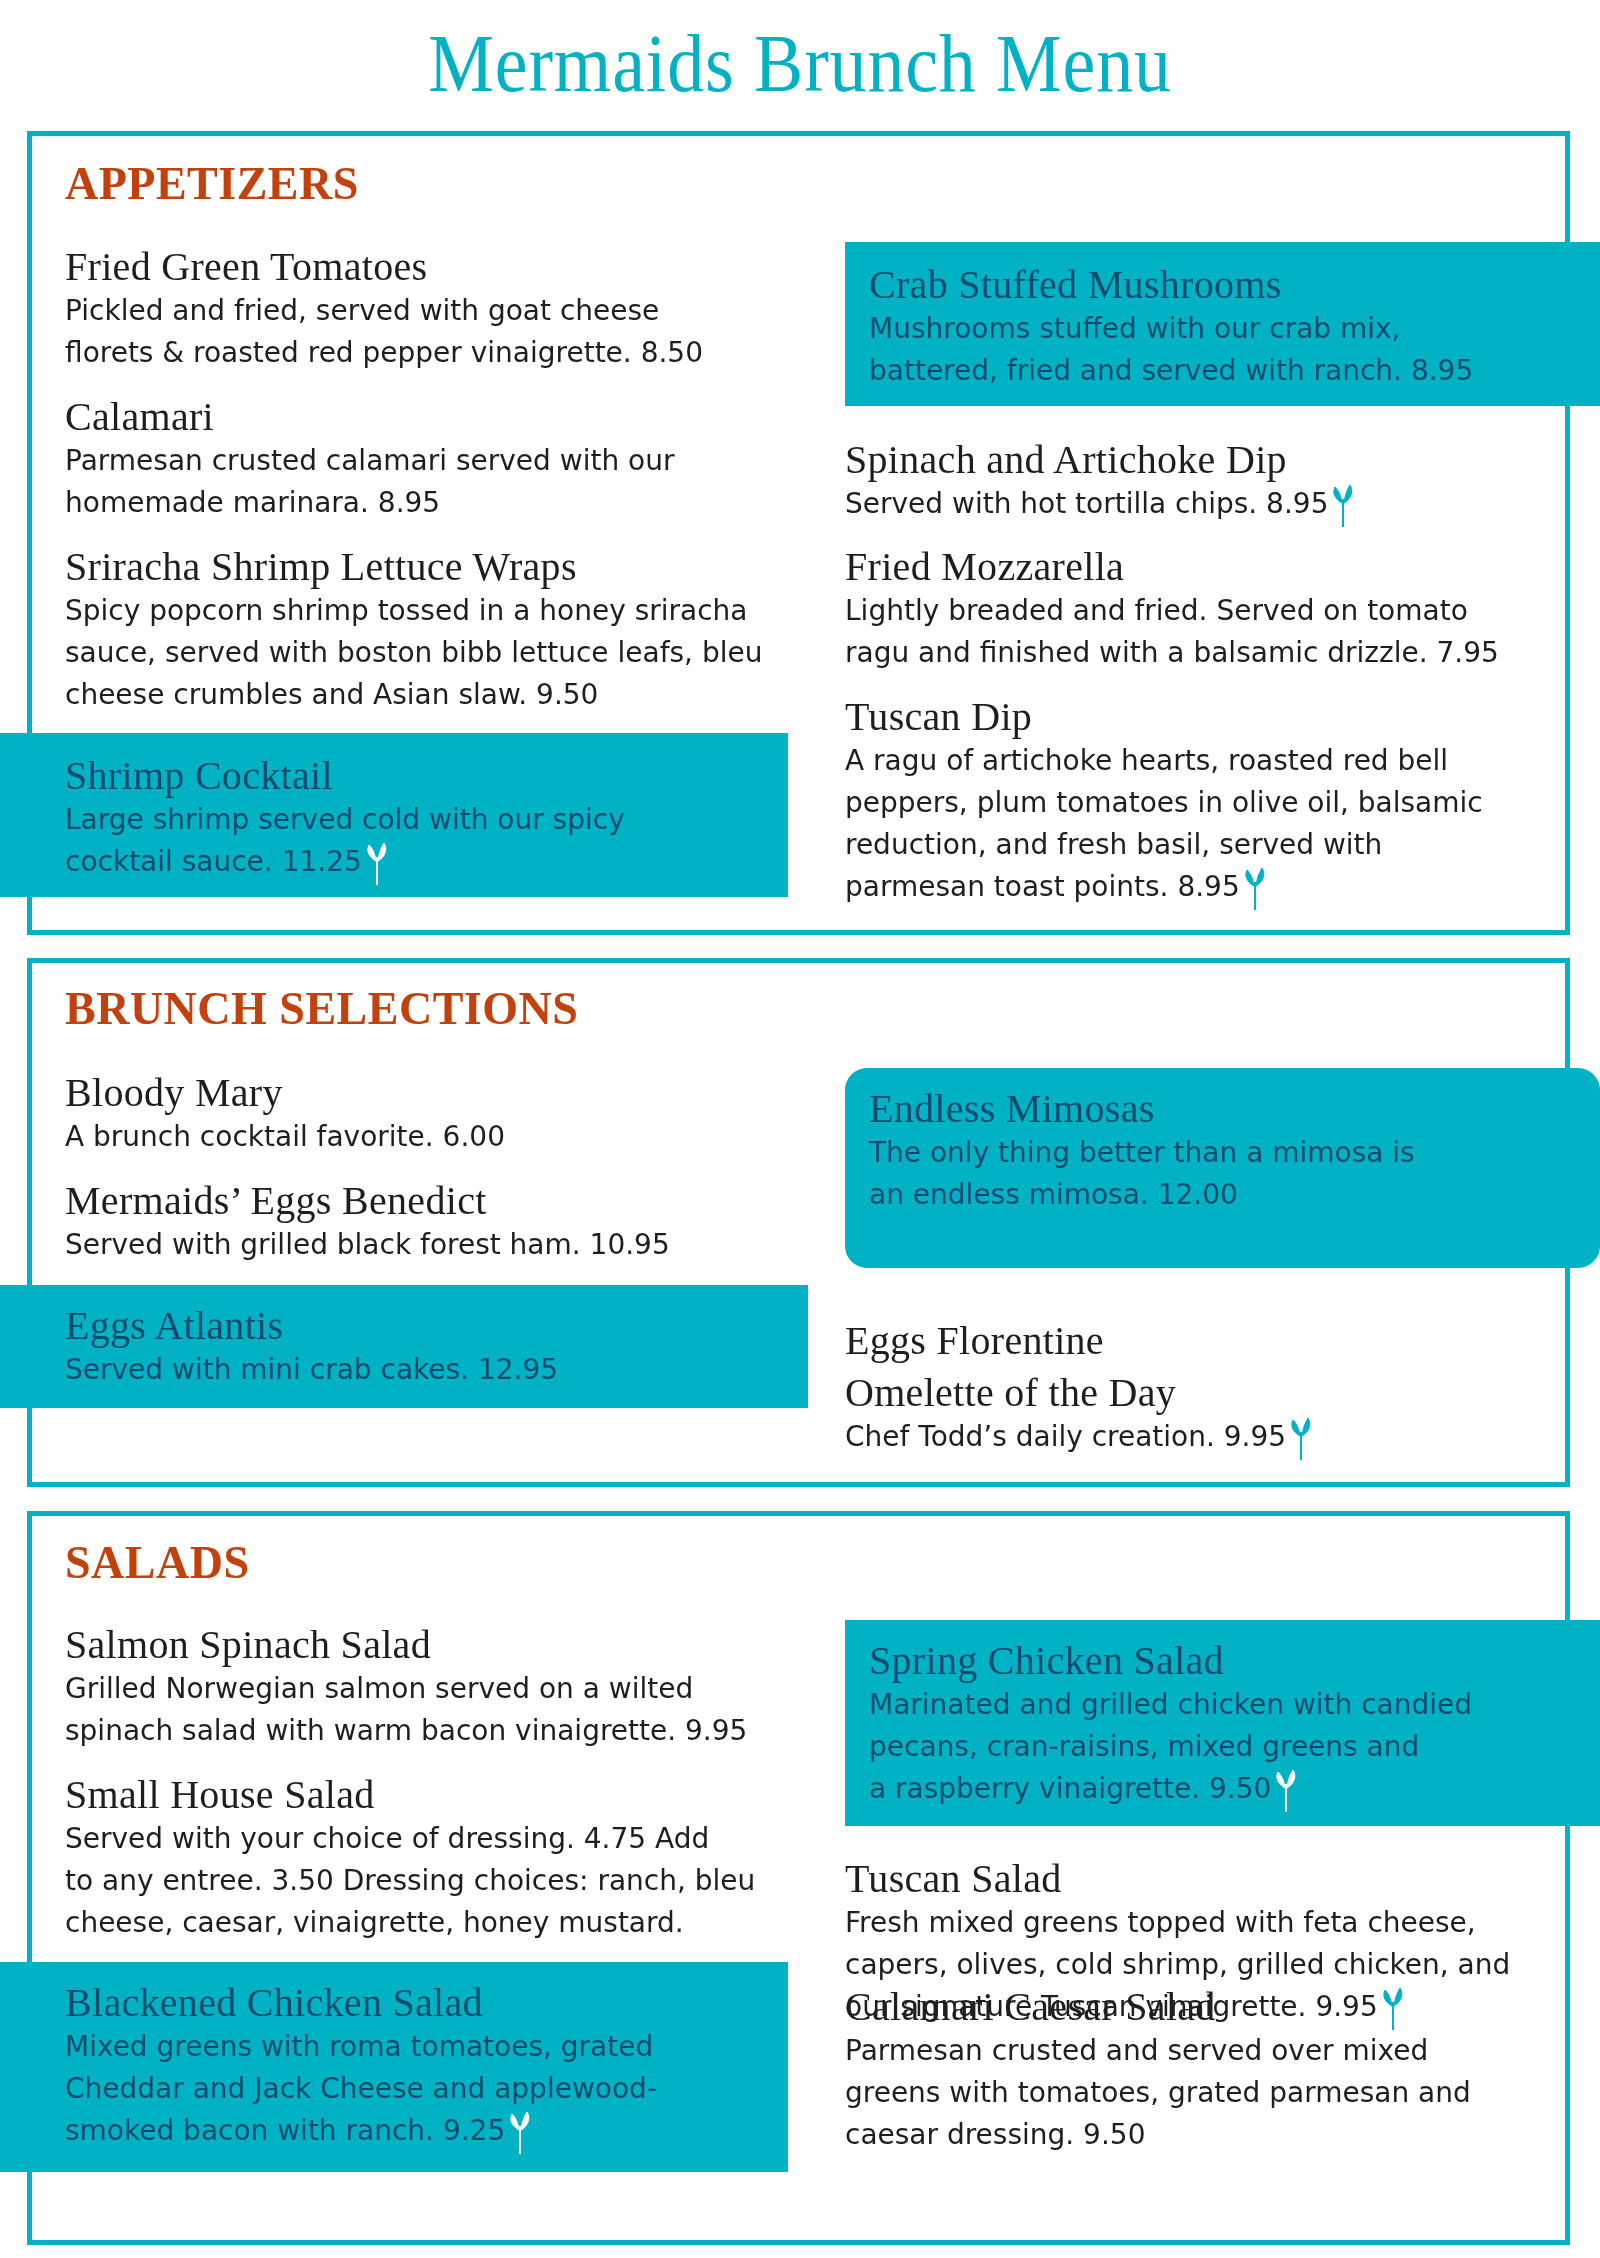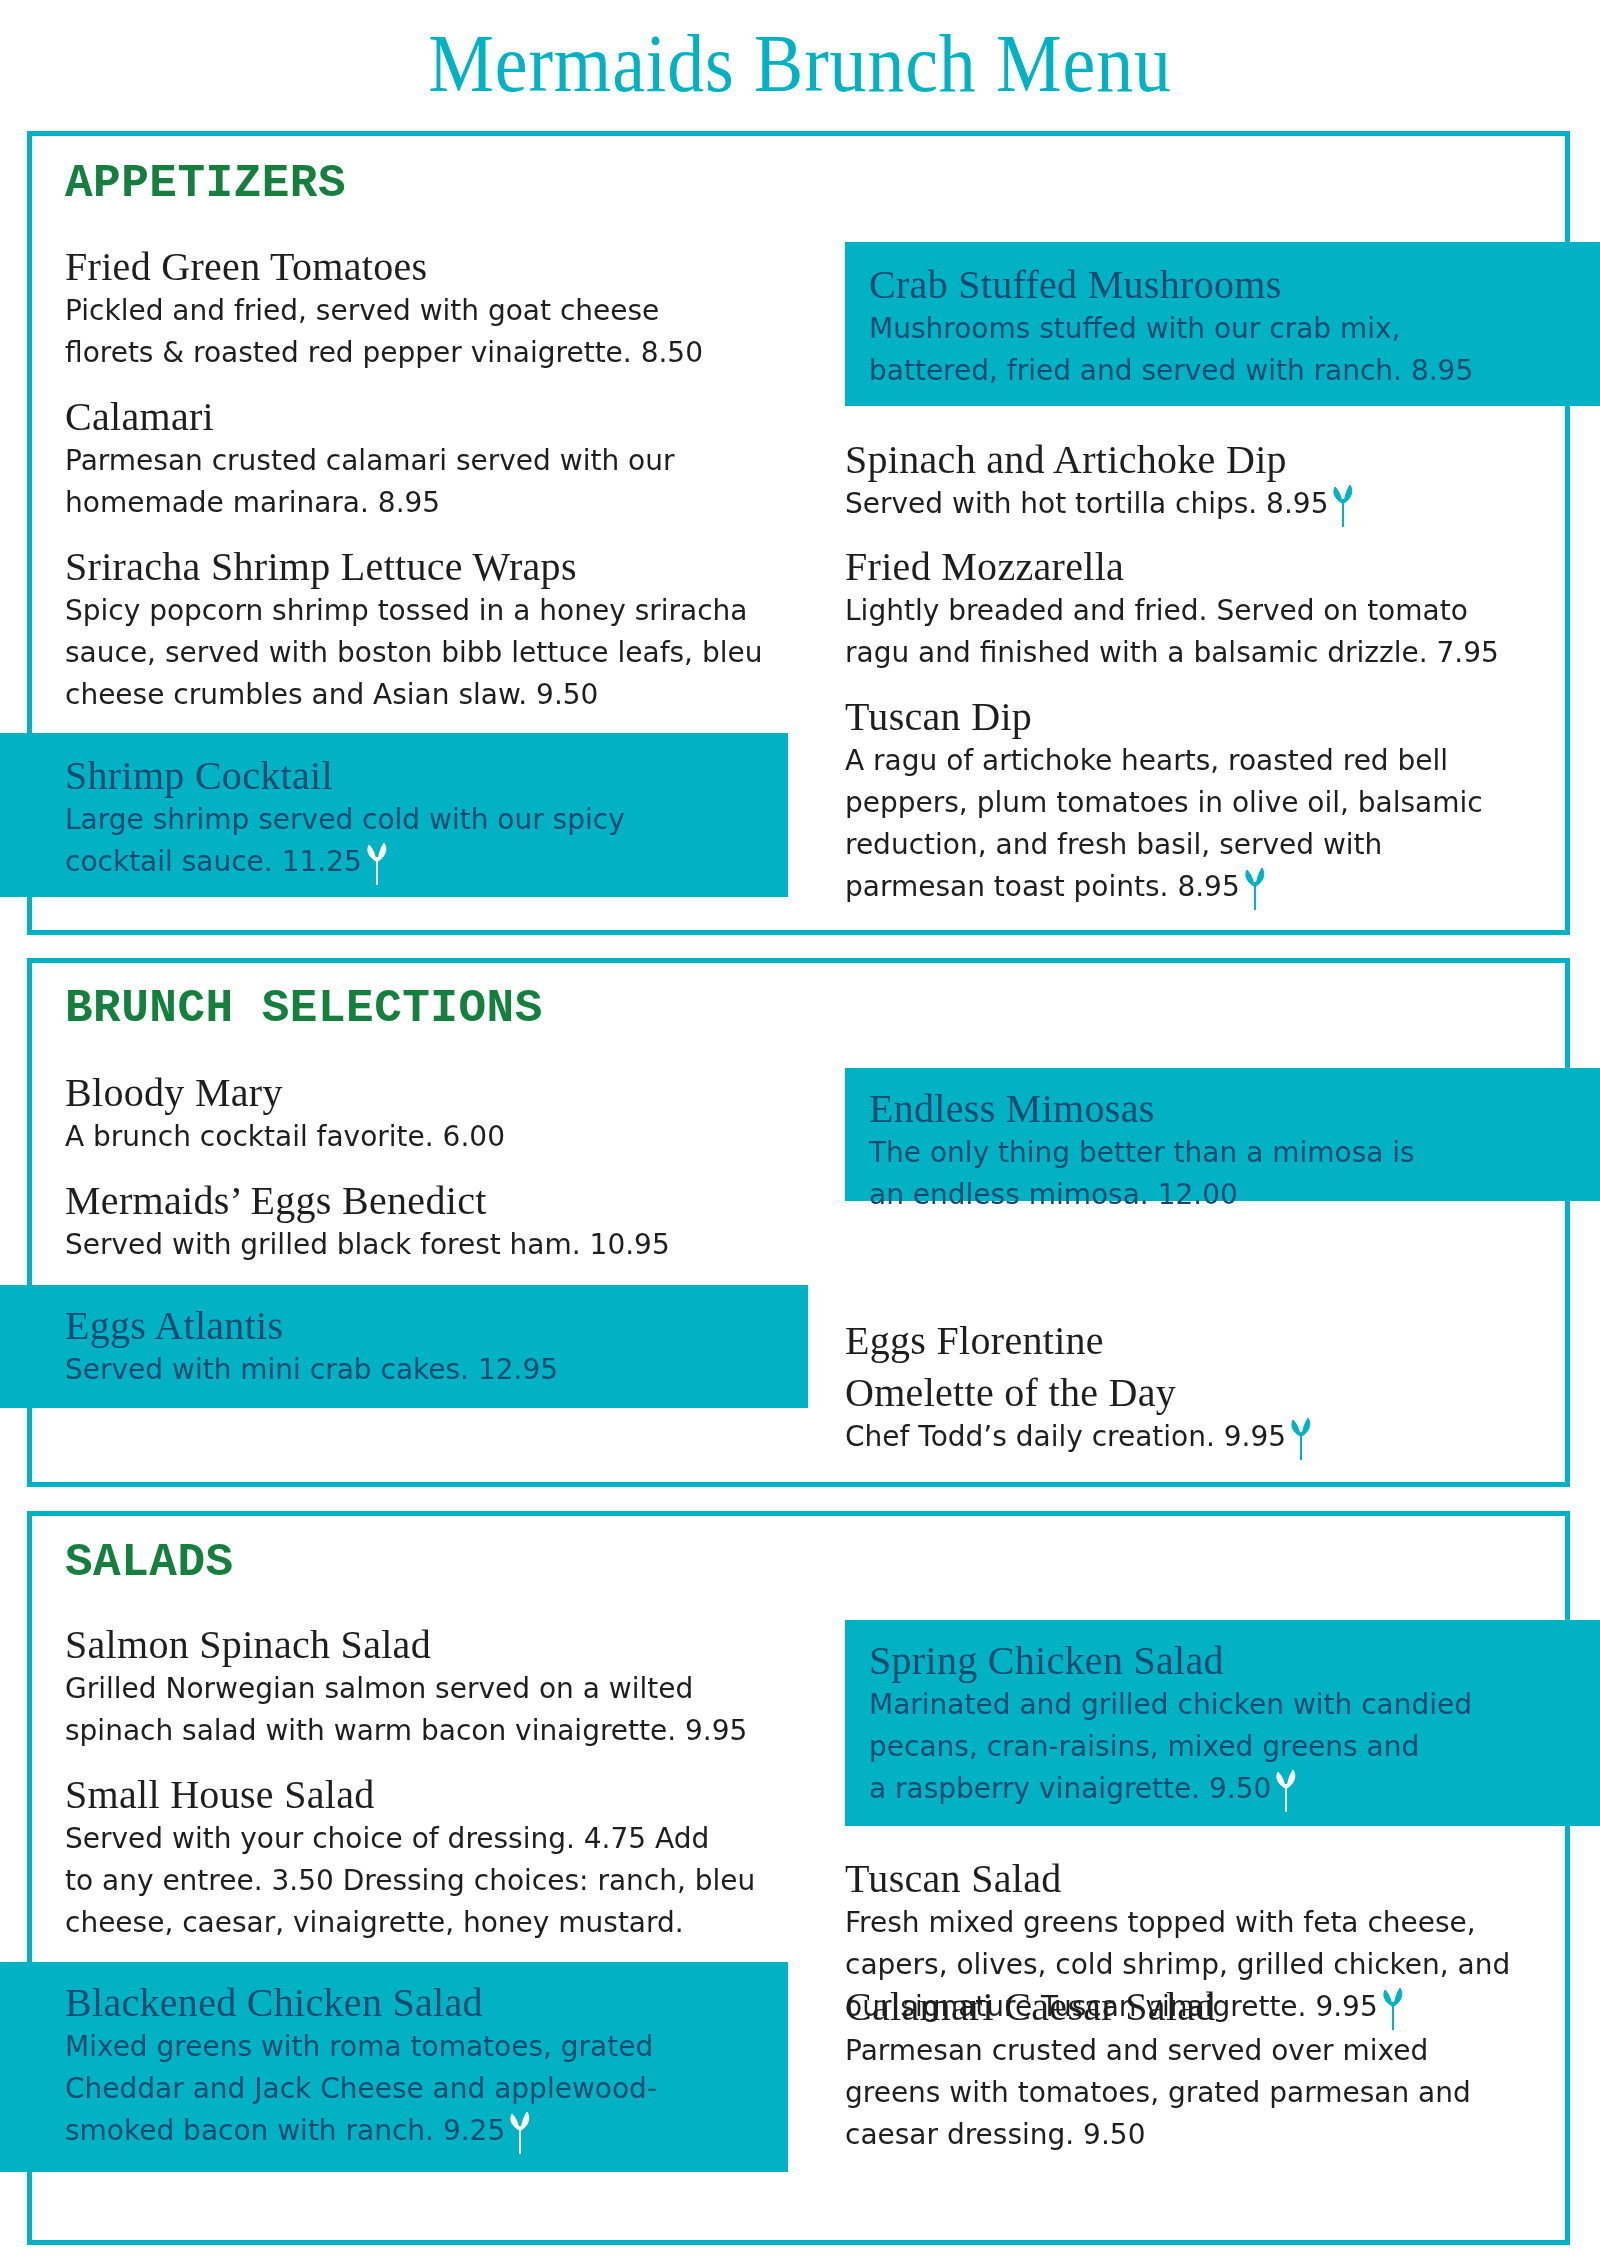--- a/index.html
+++ b/index.html
@@ -10,22 +10,22 @@
     font-size: 82px; line-height: 100px; color: #00B2C4;
     transform: scaleX(0.9); transform-origin: center;
     letter-spacing: 1px;
   }
   .section {
     position: absolute; left: 27px; width: 1543px; box-sizing: border-box;
     border: 5px solid #00B2C4;
   }
   .section-heading {
     position: absolute; left: 38px;
-    font-family: Liberation Mono, monospace;
-    font-weight: bold; font-size: 46px; line-height: 56px; color: #15803d;
+    font-family: Liberation Serif, serif;
+    font-weight: bold; font-size: 46px; line-height: 56px; color: #c2410c;
     letter-spacing: 0.5px;
   }
   .item { position: absolute; }
   .item.band { background: #00B2C4; }
   .item .name {
     font-family: "Liberation Serif", "DejaVu Serif", serif;
     font-weight: normal; font-size: 40px; line-height: 46px; color: #1e1e1e;
     white-space: nowrap; letter-spacing: 0.3px;
   }
   .item .desc {
@@ -148,21 +148,21 @@
 
 <div class="item band" style="left:0; top:1285px; width:788px; height:123px;padding-left:20px;">
   <div style="position:absolute; left:65px; top:18px;">
     <div class="name">Eggs Atlantis</div>
     <div class="desc">
       <span class="line">Served with mini crab cakes. 12.95</span>
     </div>
   </div>
 </div>
 
-<div class="item band" style="left:845px; top:1068px; width:755px; height:133px;">
+<div class="item band" style="left:845px; top:1068px; width:755px; height:200px;border-radius:22px;">
   <div style="position:absolute; left:24px; top:18px;">
     <div class="name">Endless Mimosas</div>
     <div class="desc">
       <span class="line">The only thing better than a mimosa is</span>
       <span class="line">an endless mimosa. 12.00</span>
     </div>
   </div>
 </div>
 
 <div class="item" style="left:845px; top:1318px;">

